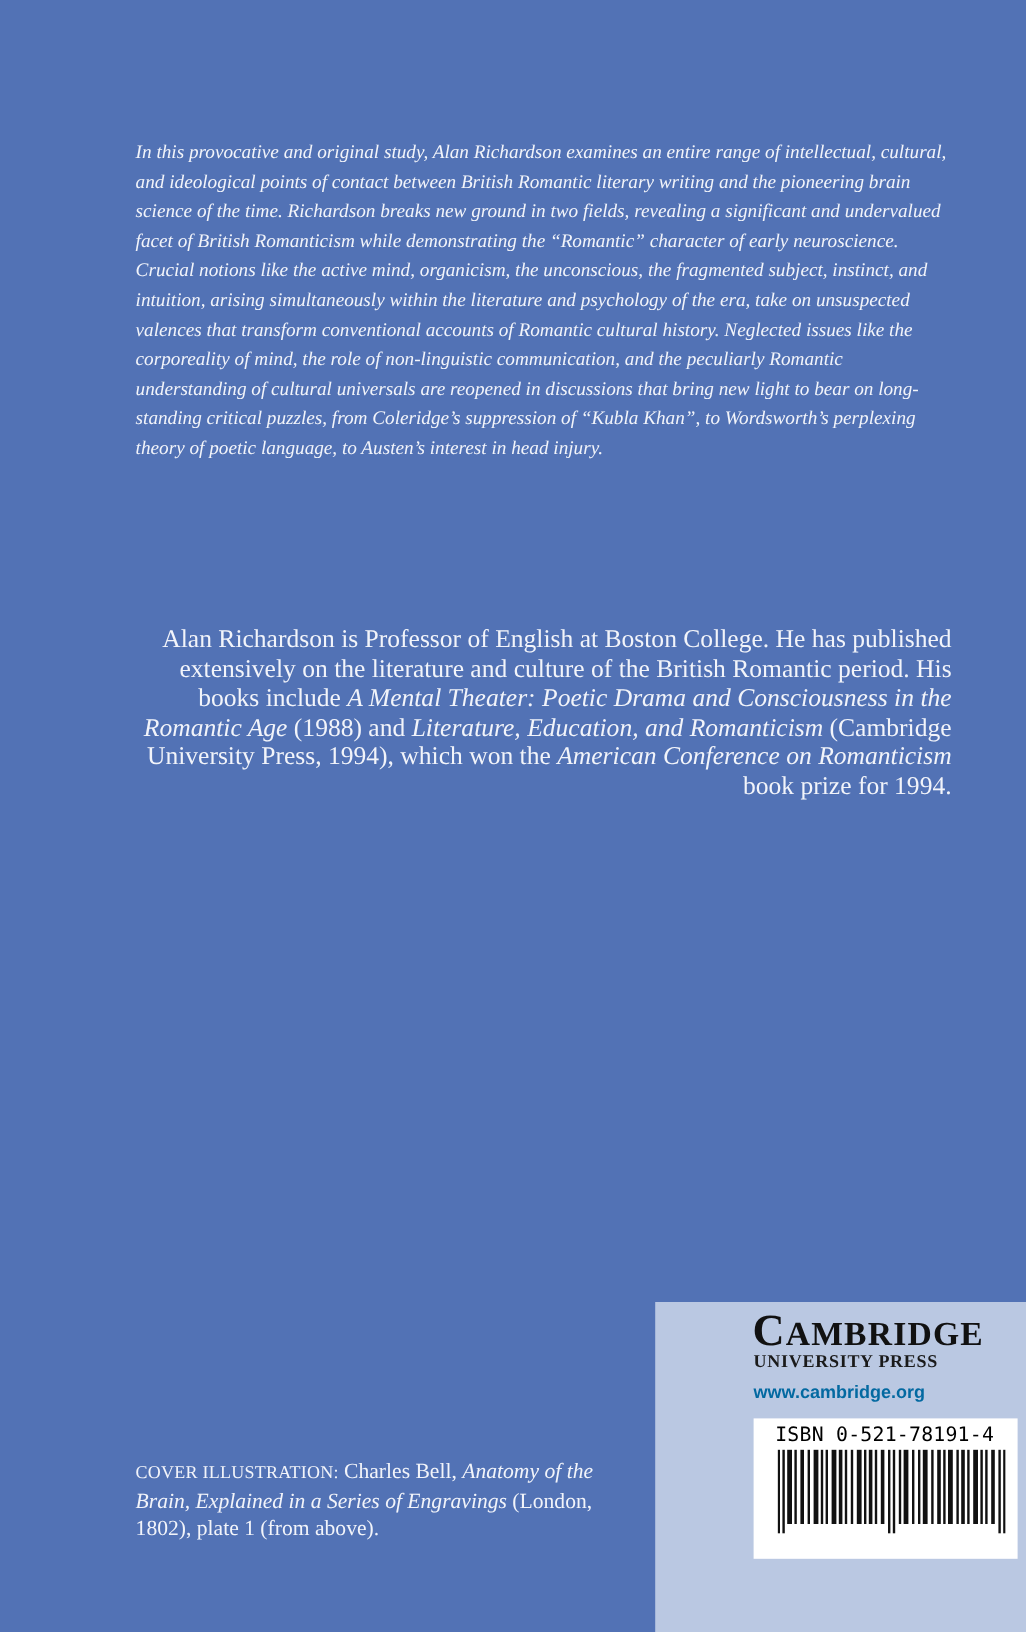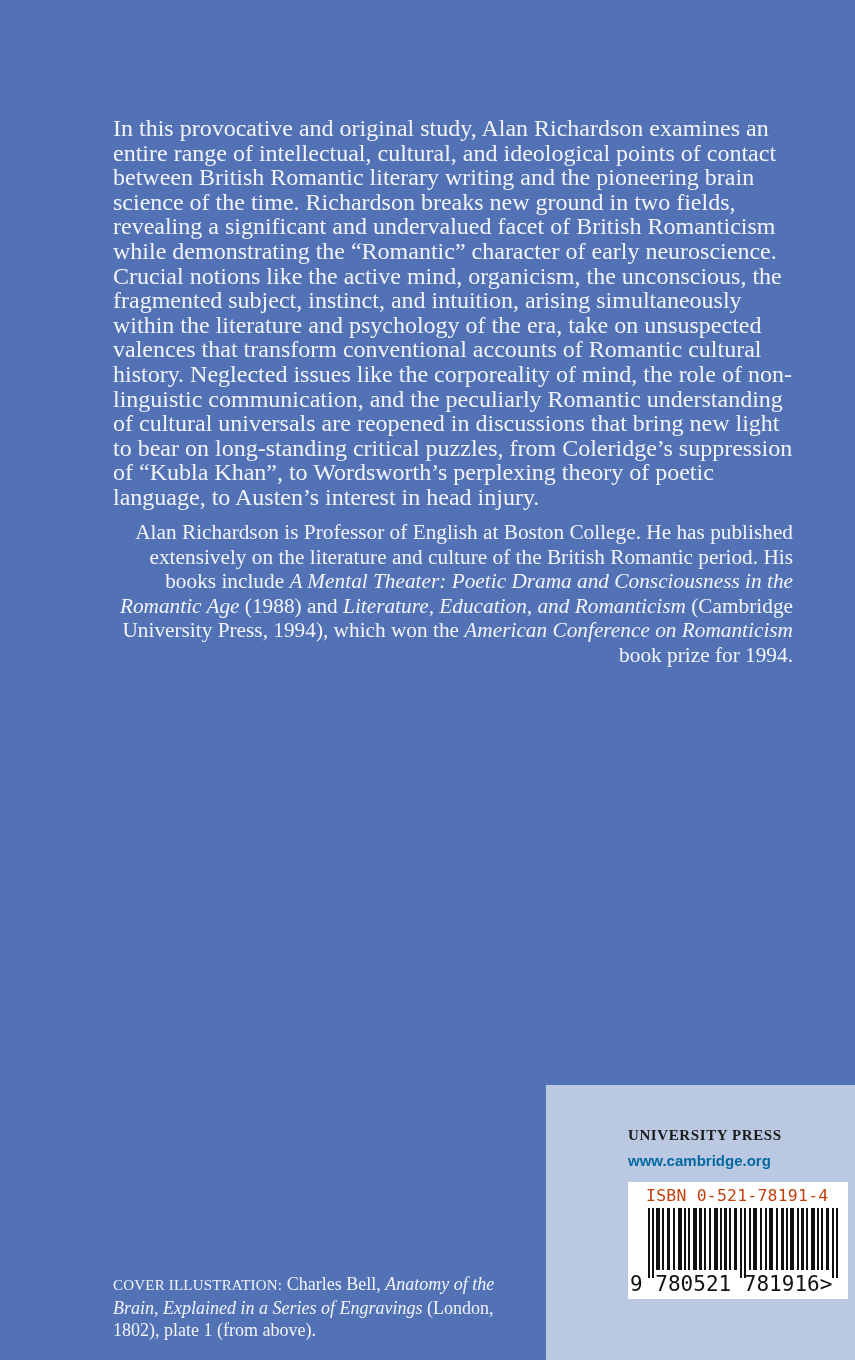--- a/index.html
+++ b/index.html
@@ -5,28 +5,28 @@
   html, body { margin: 0; padding: 0; }
   body {
     width: 855px; height: 1360px; overflow: hidden;
     background: #5272b5;
     position: relative;
     font-family: "Liberation Serif", "DejaVu Serif", serif;
     color: #f2f4fa;
   }
   .blurb {
     position: absolute; left: 113px; top: 116px; width: 680px;
-    font-size: 24px; line-height: 24.6px; margin: 0;
+    font-size: 16px; line-height: 24.6px; margin: 0; font-style: italic;
   }
   .bio {
     position: absolute; left: 113px; top: 520px; width: 680px;
     font-size: 21.3px; line-height: 24.6px; margin: 0; text-align: right;
   }
   .cover {
-    position: absolute; left: 113px; top: 1273px; width: 400px;
+    position: absolute; left: 113px; top: 1215px; width: 400px;
     font-size: 18px; line-height: 22.5px; margin: 0; font-family: Liberation Serif, serif;
   }
   .sc { font-size: 15px; letter-spacing: 0.2px; }
   i { font-style: italic; }
   .panel {
     position: absolute; left: 546px; top: 1085px; width: 309px; height: 275px;
     background: #bac8e2;
   }
   .pub-name {
     position: absolute; left: 81px; top: 10px;
@@ -44,39 +44,40 @@
     font-family: "Liberation Sans", sans-serif; color: #0369a1;
     font-size: 15px; font-weight: bold;
   }
   .barcode-box {
     position: absolute; left: 82px; top: 97px; width: 220px; height: 117px;
     background: #fff;
   }
   .isbn {
     position: absolute; left: 18px; top: 4px;
     font-family: "DejaVu Sans Mono", "Liberation Mono", monospace;
-    font-size: 16.5px; color: #c2410c; letter-spacing: 0.2px;
+    font-size: 16.5px; color: #000000; letter-spacing: 0.2px;
   }
   .bars { position: absolute; left: 20px; top: 26px; width: 190px; height: 70px; }
   .ean {
     position: absolute; left: 2px; top: 90px;
     font-family: "DejaVu Sans Mono", "Liberation Mono", monospace;
     font-size: 21px; color: #111; white-space: pre;
   }
 </style>
 </head>
 <body>
 
 <p class="blurb">In this provocative and original study, Alan Richardson examines an entire range of intellectual, cultural, and ideological points of contact between British Romantic literary writing and the pioneering brain science of the time. Richardson breaks new ground in two fields, revealing a significant and undervalued facet of British Romanticism while demonstrating the “Romantic” character of early neuroscience. Crucial notions like the active mind, organicism, the unconscious, the fragmented subject, instinct, and intuition, arising simultaneously within the literature and psychology of the era, take on unsuspected valences that transform conventional accounts of Romantic cultural history. Neglected issues like the corporeality of mind, the role of non-linguistic communication, and the peculiarly Romantic understanding of cultural universals are reopened in discussions that bring new light to bear on long-standing critical puzzles, from Coleridge’s suppression of “Kubla Khan”, to Wordsworth’s perplexing theory of poetic language, to Austen’s interest in head injury.</p>
 
 <p class="bio"><span>Alan Richardson is Professor of English at Boston College. He has published extensively on the literature and culture of the British Romantic period. His books include </span><i>A Mental Theater: Poetic Drama and Consciousness in the Romantic Age</i><span> (1988) and </span><i>Literature, Education, and Romanticism</i><span> (Cambridge University Press, 1994), which won the </span><i>American Conference on Romanticism</i><span> book prize for 1994.</span></p>
 
 <p class="cover"><span class="sc">COVER ILLUSTRATION:</span><span> Charles Bell, </span><i>Anatomy of the Brain, Explained in a Series of Engravings</i><span> (London, 1802), plate 1 (from above).</span></p>
 
 <div class="panel">
+  <div class="pub-name"><span class="big">C</span><span>AMBRIDGE</span></div>
   <div class="pub-sub">UNIVERSITY PRESS</div>
   <div class="pub-url">www.cambridge.org</div>
 
   <div class="barcode-box">
     <div class="isbn">ISBN 0-521-78191-4</div>
     <svg class="bars" viewBox="0 0 190 70" preserveAspectRatio="none">
       <g fill="#111">
         <rect x="0" y="0" width="2" height="70"></rect>
           <rect x="4" y="0" width="2" height="70"></rect>
         <rect x="8" y="0" width="4" height="62"></rect>
@@ -110,15 +111,14 @@
         <rect x="153" y="0" width="3" height="62"></rect>
           <rect x="158" y="0" width="2" height="62"></rect>
         <rect x="163" y="0" width="4" height="62"></rect>
           <rect x="169" y="0" width="2" height="62"></rect>
         <rect x="173" y="0" width="2" height="62"></rect>
           <rect x="178" y="0" width="3" height="62"></rect>
         <rect x="184" y="0" width="2" height="70"></rect>
           <rect x="188" y="0" width="2" height="70"></rect>
       </g>
     </svg>
-    <div class="ean"><span>9</span> <span>780521</span> <span>781916</span><span>&gt;</span></div>
   </div>
 </div>
 
 </body></html>

